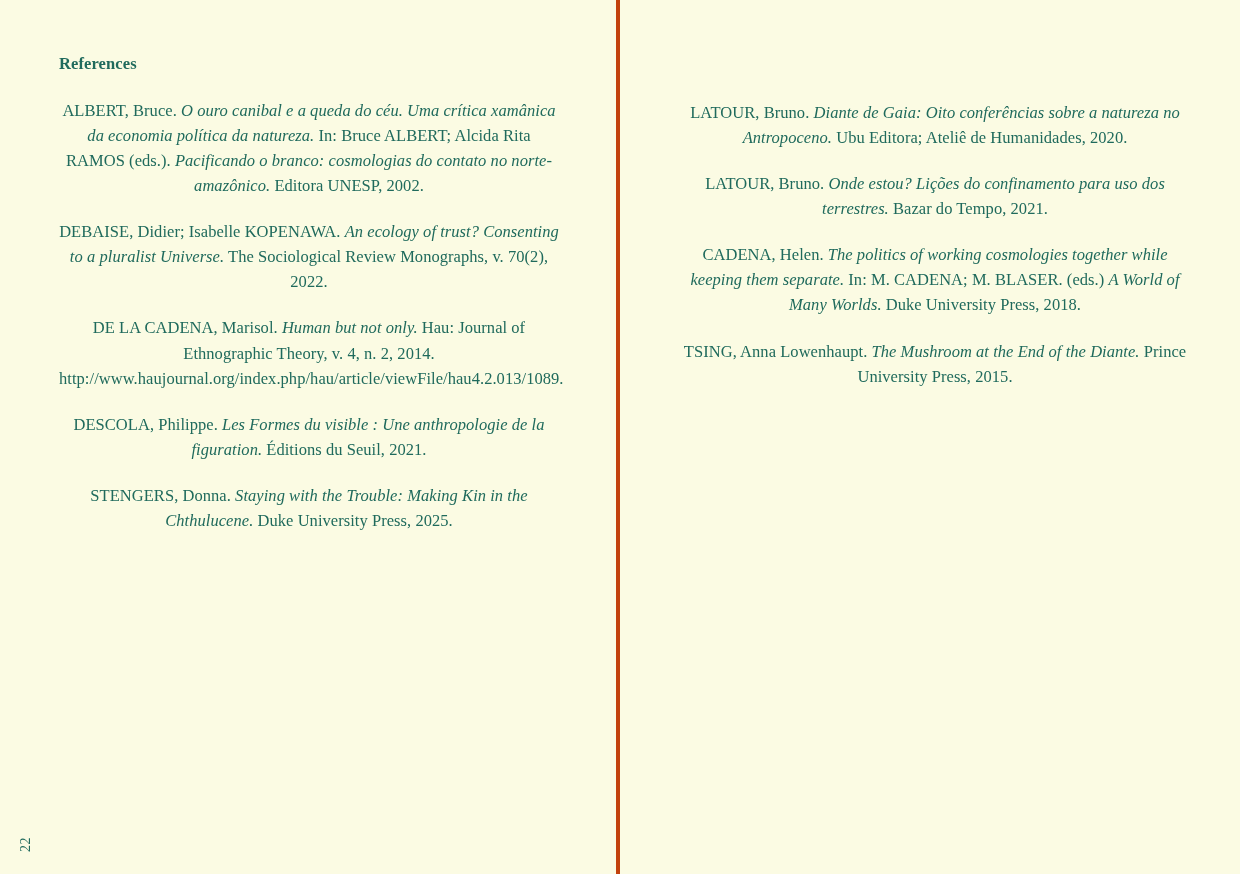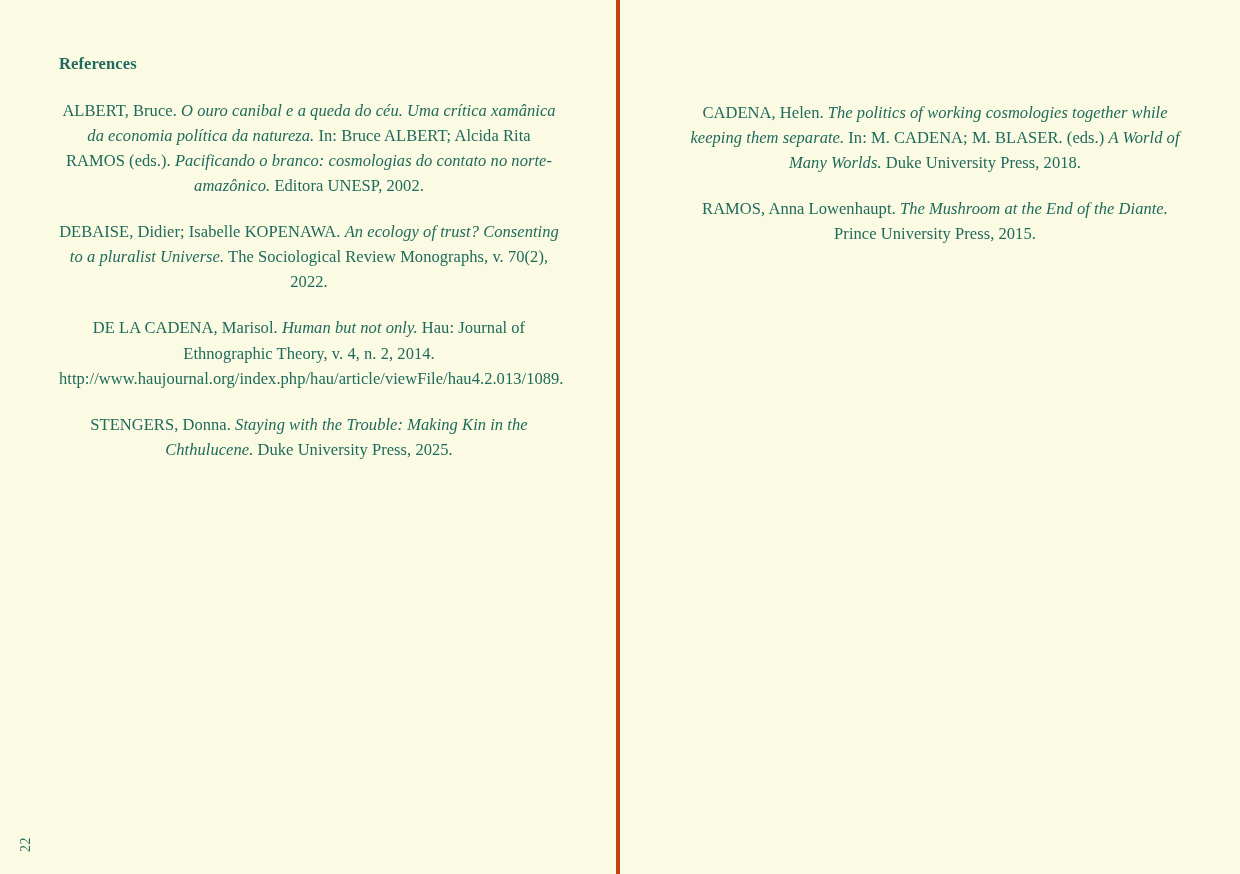--- a/index.html
+++ b/index.html
@@ -79,29 +79,32 @@
 
 <div class="spread">
 
   <div class="page page-left">
     <div class="content">
       <h2 class="section-title">References</h2>
       <div>
           <p class="ref"><span>ALBERT, Bruce. </span><i>O ouro canibal e a queda do céu. Uma crítica xamânica da economia política da natureza.</i><span> In: Bruce ALBERT; Alcida Rita RAMOS (eds.). </span><i>Pacificando o branco: cosmologias do contato no norte-amazônico.</i><span> Editora UNESP, 2002.</span></p>
           <p class="ref"><span>DEBAISE, Didier; Isabelle KOPENAWA. </span><i>An ecology of trust? Consenting to a pluralist Universe.</i><span> The Sociological Review Monographs, v. 70(2), 2022.</span></p>
           <p class="ref"><span>DE LA CADENA, Marisol. </span><i>Human but not only.</i><span> Hau: Journal of Ethnographic Theory, v. 4, n. 2, 2014. http://www.haujournal.org/index.php/hau/article/viewFile/hau4.2.013/1089.</span></p>
+          <p class="ref"><span>DESCOLA, Philippe. </span><i>Les Formes du visible : Une anthropologie de la figuration.</i><span> Éditions du Seuil, 2021.</span></p>
           <p class="ref"><span>STENGERS, Donna. </span><i>Staying with the Trouble: Making Kin in the Chthulucene.</i><span> Duke University Press, 2025.</span></p>
         </div>
     </div>
     <div class="folio folio-left">22</div>
   </div>
 
   <div class="page page-right">
     <div class="content">
       <div>
+          <p class="ref"><span>LATOUR, Bruno. </span><i>Diante de Gaia: Oito conferências sobre a natureza no Antropoceno.</i><span> Ubu Editora; Ateliê de Humanidades, 2020.</span></p>
+          <p class="ref"><span>LATOUR, Bruno. </span><i>Onde estou? Lições do confinamento para uso dos terrestres.</i><span> Bazar do Tempo, 2021.</span></p>
           <p class="ref"><span>CADENA, Helen. </span><i>The politics of working cosmologies together while keeping them separate.</i><span> In: M. CADENA; M. BLASER. (eds.) </span><i>A World of Many Worlds.</i><span> Duke University Press, 2018.</span></p>
-          <p class="ref"><span>RAMOS, Anna Lowenhaupt. </span><i>The Mushroom at the End of the Diante.</i><span> Prince University Press, 2015.</span></p>
+          <p class="ref"><span>TSING, Anna Lowenhaupt. </span><i>The Mushroom at the End of the Diante.</i><span> Prince University Press, 2015.</span></p>
         </div>
     </div>
 
   </div>
 
 </div>
 
 </body></html>

